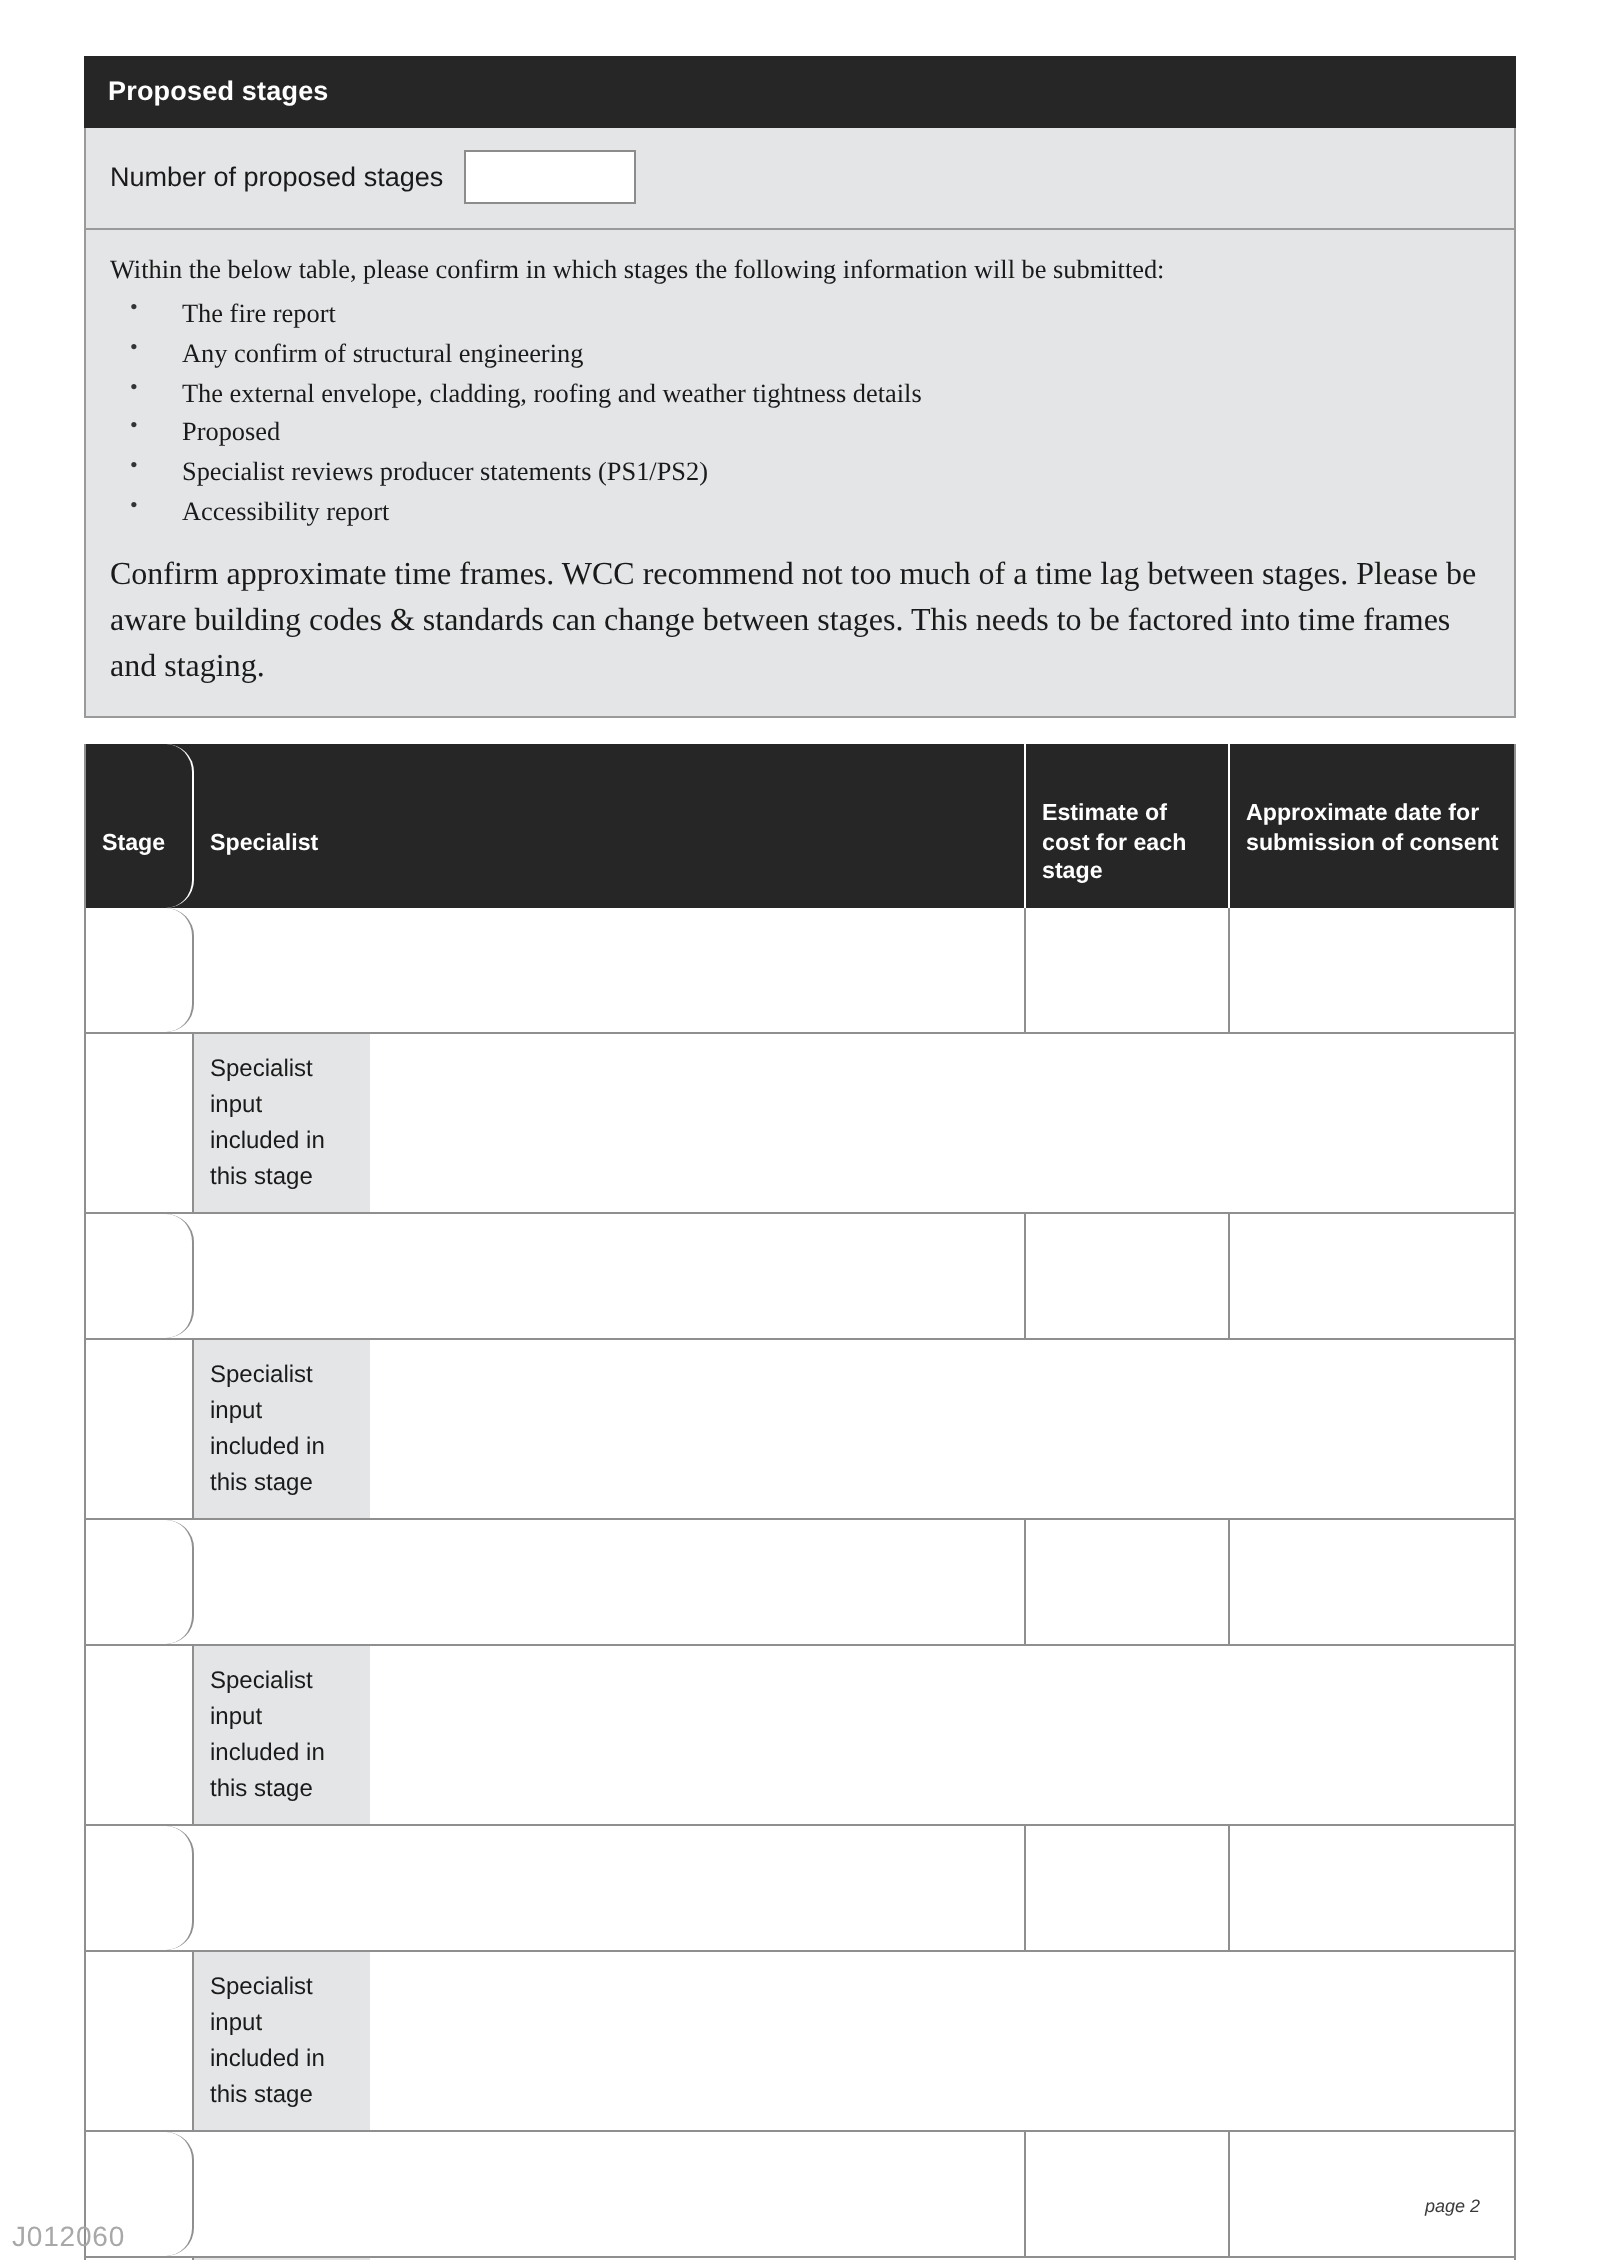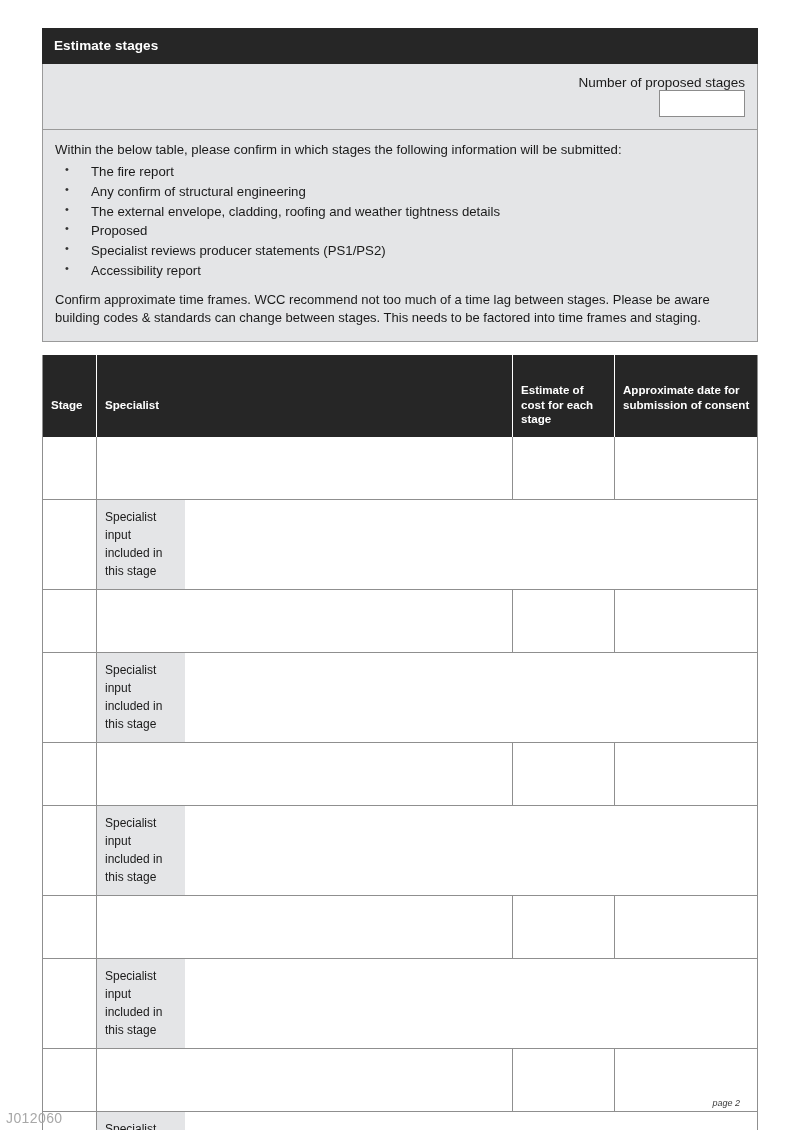--- a/index.html
+++ b/index.html
@@ -35,24 +35,23 @@
   }
 
   
   .panel {
     background: #e4e5e7;
     border: 1px solid #9a9a9a;
     border-top: none;
   }
   .panel-row {
     display: flex;
-    align-items: flex-end;
+    align-items: center;
     padding: 11px 12px 12px 12px;
     border-bottom: 1px solid #9a9a9a;
-    flex-direction: column;
   }
   .panel-label {
     font-size: 13.5px;
     color: #1a1a1a;
     white-space: nowrap;
   }
   .stage-count-input {
     margin-left: 10px;
     width: 86px;
     height: 27px;
@@ -60,20 +59,21 @@
     border: 1px solid #8c8c8c;
     font-family: "Liberation Sans", sans-serif;
     font-size: 13px;
     padding: 0 5px;
     color: #1a1a1a;
     outline: none;
   }
 
   .panel-body {
     padding: 10px 12px 13px 12px;
+    font-family: Liberation Serif, serif;
   }
   .intro-line {
     font-size: 13.2px;
     line-height: 1.45;
     margin: 0 0 4px 0;
   }
   ul.bullets {
     list-style: none;
     margin: 3px 0 10px 0;
     padding: 0;
@@ -87,21 +87,21 @@
   }
   ul.bullets li::before {
     content: "\2022";
     position: absolute;
     left: 10px;
     top: -1px;
     font-size: 11px;
     color: #333;
   }
   .para {
-    font-size: 13px;
+    font-size: 16px;
     line-height: 1.45;
     margin: 0 0 9px 0;
   }
   .para:last-child { margin-bottom: 0; }
 
   
   .stage-table {
     margin-top: 13px;
     border: 1px solid #8f8f8f;
     border-top: none;
@@ -115,21 +115,21 @@
     font-size: 11.6px;
     font-weight: bold;
     line-height: 1.25;
     padding: 28px 6px 10px 8px;
     border-right: 1px solid #ffffff;
     display: flex;
     align-items: center;
   }
   .thead .th:last-child { border-right: none; }
 
-  .col-stage  { width: 54px; flex: 0 0 54px; }
+  .col-stage  { width: 54px; flex: 0 0 54px; border-radius: 14px; }
   .col-desc   { width: 416px; flex: 0 0 416px; }
   .col-cost   { width: 102px; flex: 0 0 102px; }
   .col-date   { width: 142px; flex: 0 0 142px; }
 
   .thead .col-cost, .thead .col-date { align-items: flex-start; }
 
   .stage-block { }
 
   .main-row {
     display: flex;
@@ -185,21 +185,21 @@
     font-style: italic;
     color: #3a3a3a;
   }
 </style>
 </head>
 <body>
 
 <div class="page">
 
   <div class="section-bar">
-    <span>Estimate stages</span>
+    <span>Proposed stages</span>
   </div>
 
   <div class="panel">
 
     <div class="panel-row">
       <span class="panel-label">Number of proposed stages</span>
       <input class="stage-count-input" type="text" placeholder="" style="">
     </div>
 
     <div class="panel-body">

